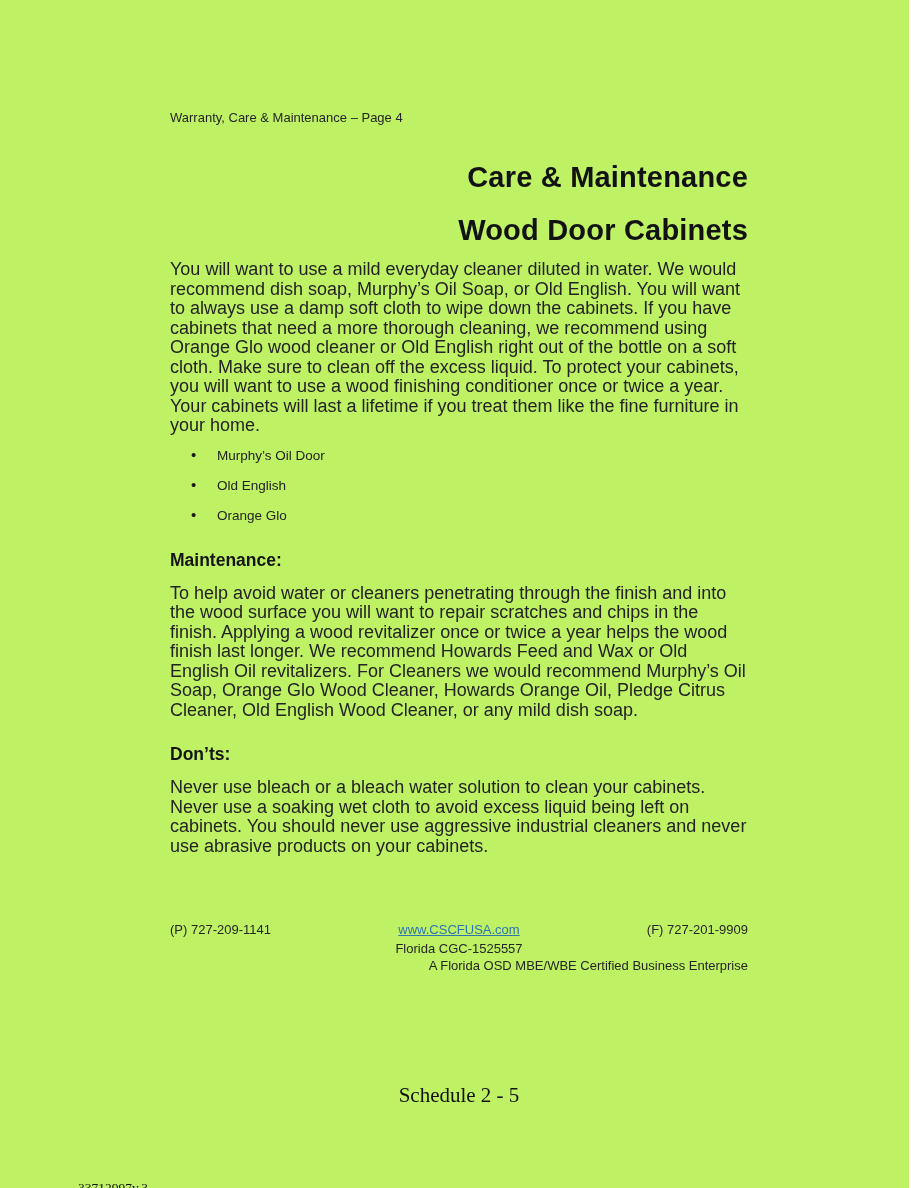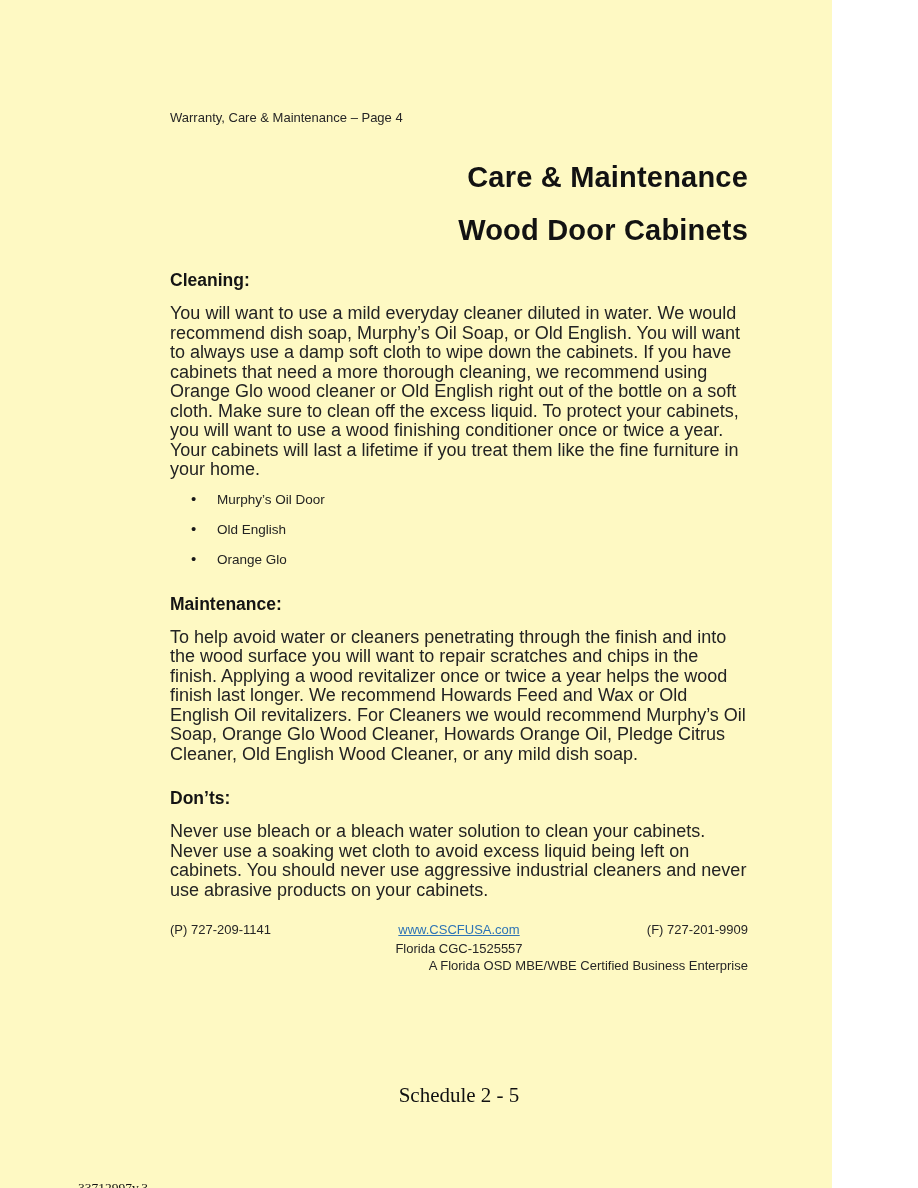--- a/index.html
+++ b/index.html
@@ -1,21 +1,21 @@
 <!DOCTYPE html>
 <html><head>
 <meta charset="utf-8">
 <style>
   * { margin: 0; padding: 0; box-sizing: border-box; }
   html, body { background: #ffffff; }
   .page {
     position: relative;
-    width: 832px;
+    width: 909px;
     height: 1188px;
-    background: #fef9c3;
+    background: #bef264;
     font-family: "Liberation Sans", "DejaVu Sans", sans-serif;
     color: #1f1f1f;
     overflow: hidden;
     text-decoration: underline;
   }
   .content {
     position: absolute;
     left: 170px;
     top: 0;
     width: 578px;
@@ -113,21 +113,20 @@
 <div class="page">
 
   <div class="content">
 
     <div class="doc-header">Warranty, Care &amp; Maintenance – Page 4</div>
 
     <div class="doc-title first">Care &amp; Maintenance</div>
 
     <div class="doc-title second">Wood Door Cabinets</div>
 
-    <div class="section-heading cleaning">Cleaning:</div>
 
     <div class="body-text">You will want to use a mild everyday cleaner diluted in water. We would recommend dish soap, Murphy’s Oil Soap, or Old English. You will want to always use a damp soft cloth to wipe down the cabinets. If you have cabinets that need a more thorough cleaning, we recommend using Orange Glo wood cleaner or Old English right out of the bottle on a soft cloth. Make sure to clean off the excess liquid. To protect your cabinets, you will want to use a wood finishing conditioner once or twice a year. Your cabinets will last a lifetime if you treat them like the fine furniture in your home.</div>
 
 
     <div class="bullet-list">
       <div class="bullet-item">Murphy’s Oil Door</div>
       <div class="bullet-item">Old English</div>
       <div class="bullet-item">Orange Glo</div>
     </div>
 

